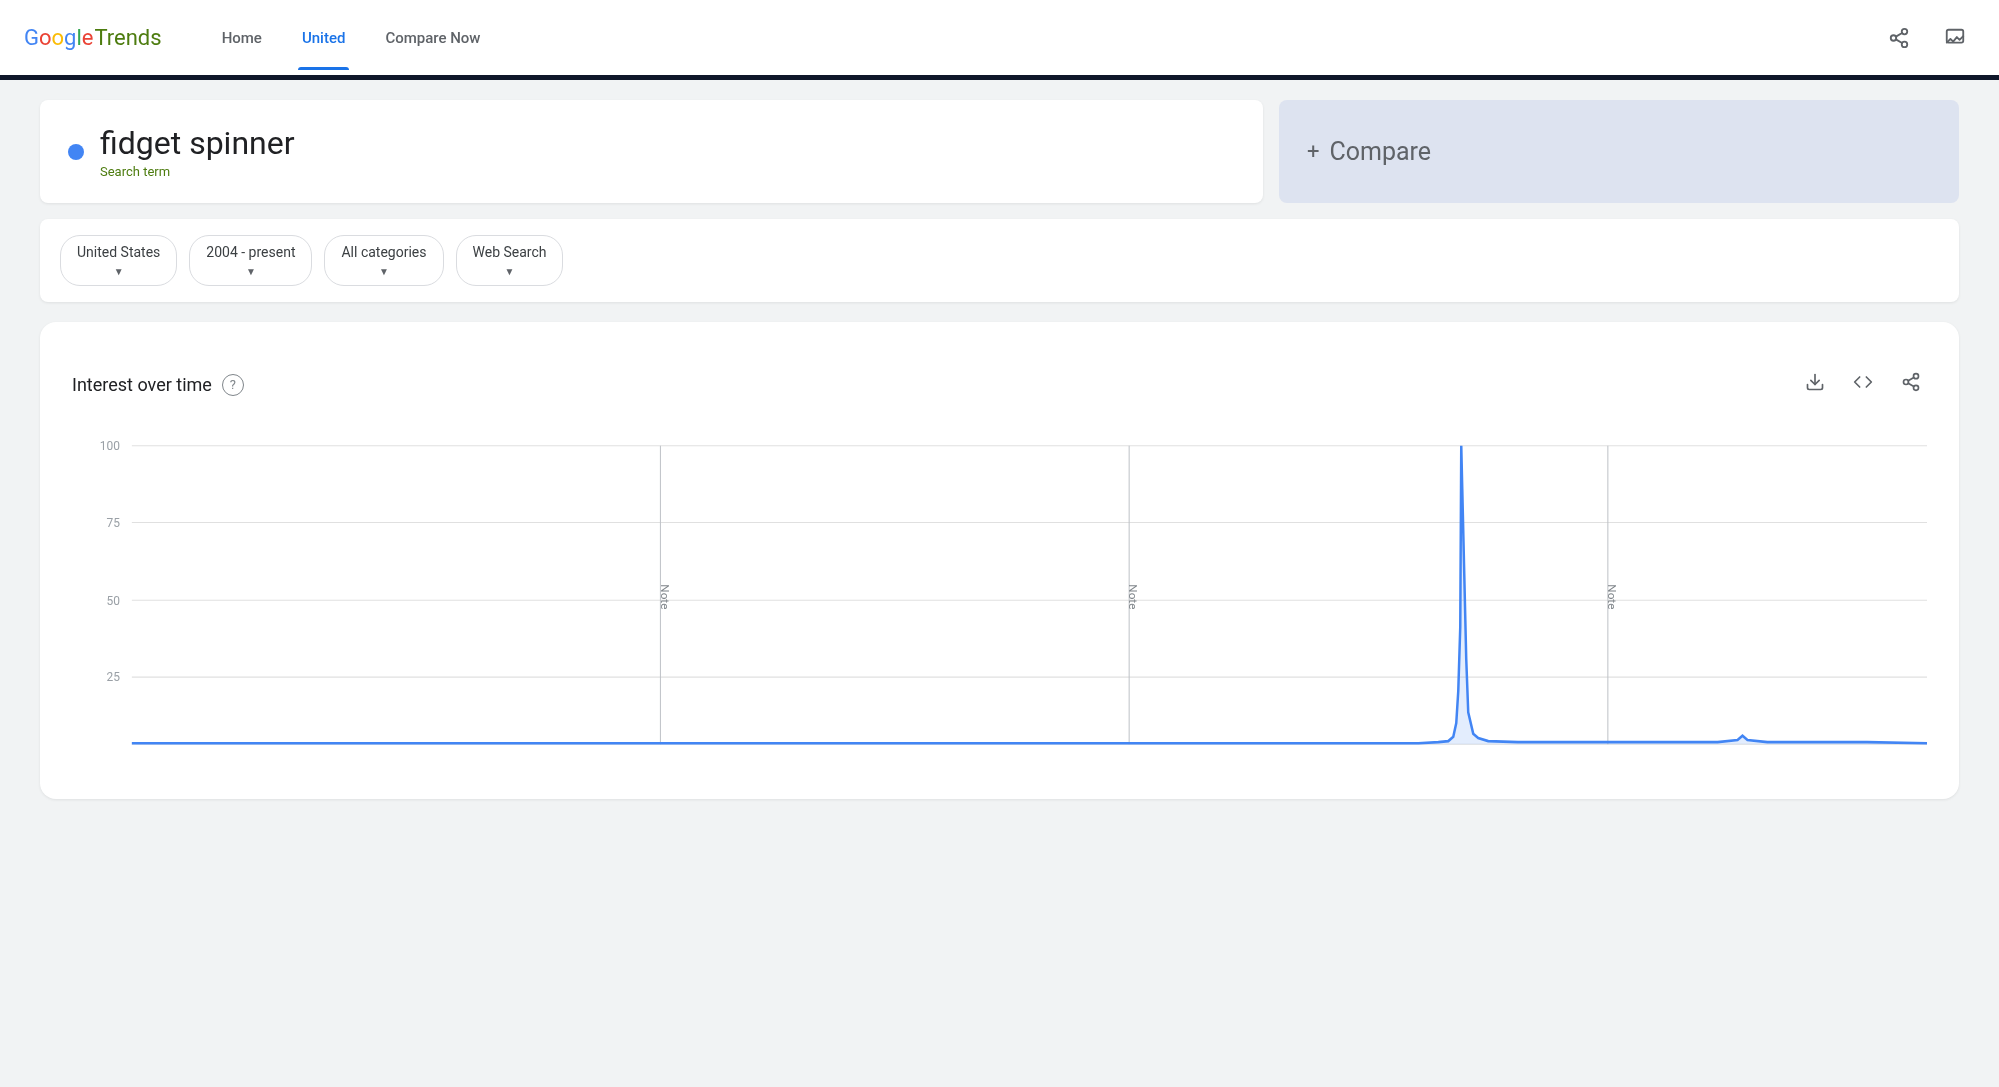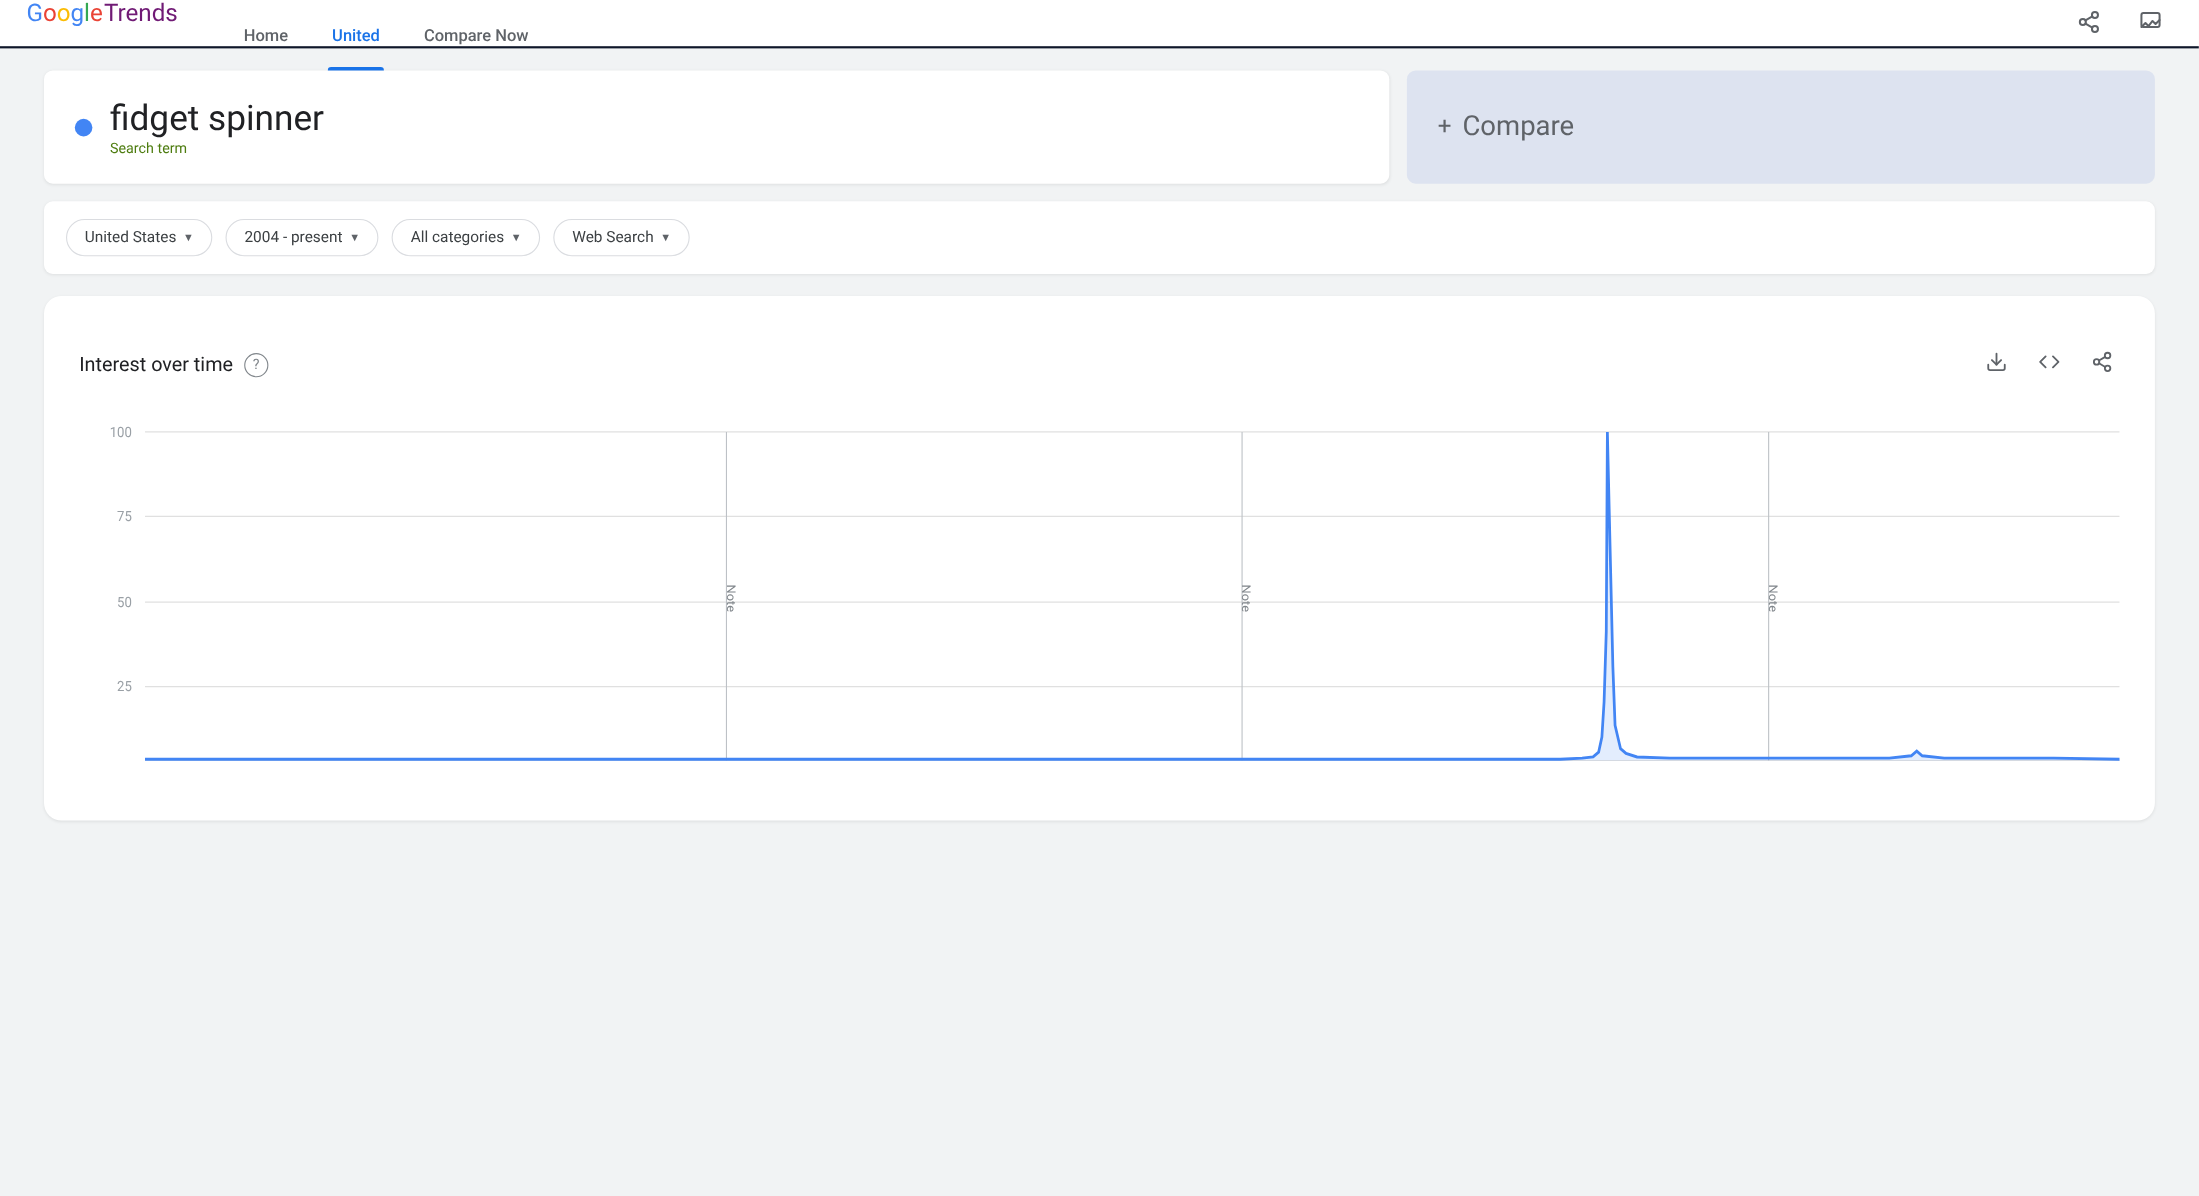--- a/index.html
+++ b/index.html
@@ -7,43 +7,43 @@
       font-family: 'Google Sans', Roboto, Arial, sans-serif;
       background: #f1f3f4;
       min-height: 1087px;
       color: #202124;
     }
 
     
     .header {
       background: #fff;
       display: flex;
-      align-items: flex-start;
+      align-items: center;
       padding: 0 24px;
-      height: 44px;
-      border-bottom: 2px solid #0f172a;
+      height: 80px;
+      border-bottom: 5px solid #0f172a;
       position: relative;
     }
     .logo {
       display: flex;
       align-items: center;
       margin-right: 40px;
       text-decoration: none;
     }
     .logo-google {
       font-size: 22px;
       font-weight: 400;
     }
     .g-blue { color: #4285f4; }
     .g-red { color: #ea4335; }
     .g-yellow { color: #fbbc05; }
     .g-green { color: #34a853; }
     .logo-trends {
       font-size: 22px;
-      color: #701a75;
+      color: #4d7c0f;
       margin-left: 1px;
     }
     nav {
       display: flex;
       align-items: center;
       gap: 0;
     }
     .nav-item {
       padding: 16px 20px;
       height: 64px;
@@ -163,20 +163,21 @@
       align-items: center;
       gap: 6px;
       padding: 8px 16px;
       border: 1px solid #dadce0;
       border-radius: 20px;
       background: #fff;
       cursor: pointer;
       font-size: 14px;
       color: #3c4043;
       font-family: inherit;
+      flex-direction: column;
     }
     .filter-arrow {
       font-size: 10px;
       color: #5f6368;
     }
 
     
     .chart-card {
       background: #fff;
       border-radius: 16px;

